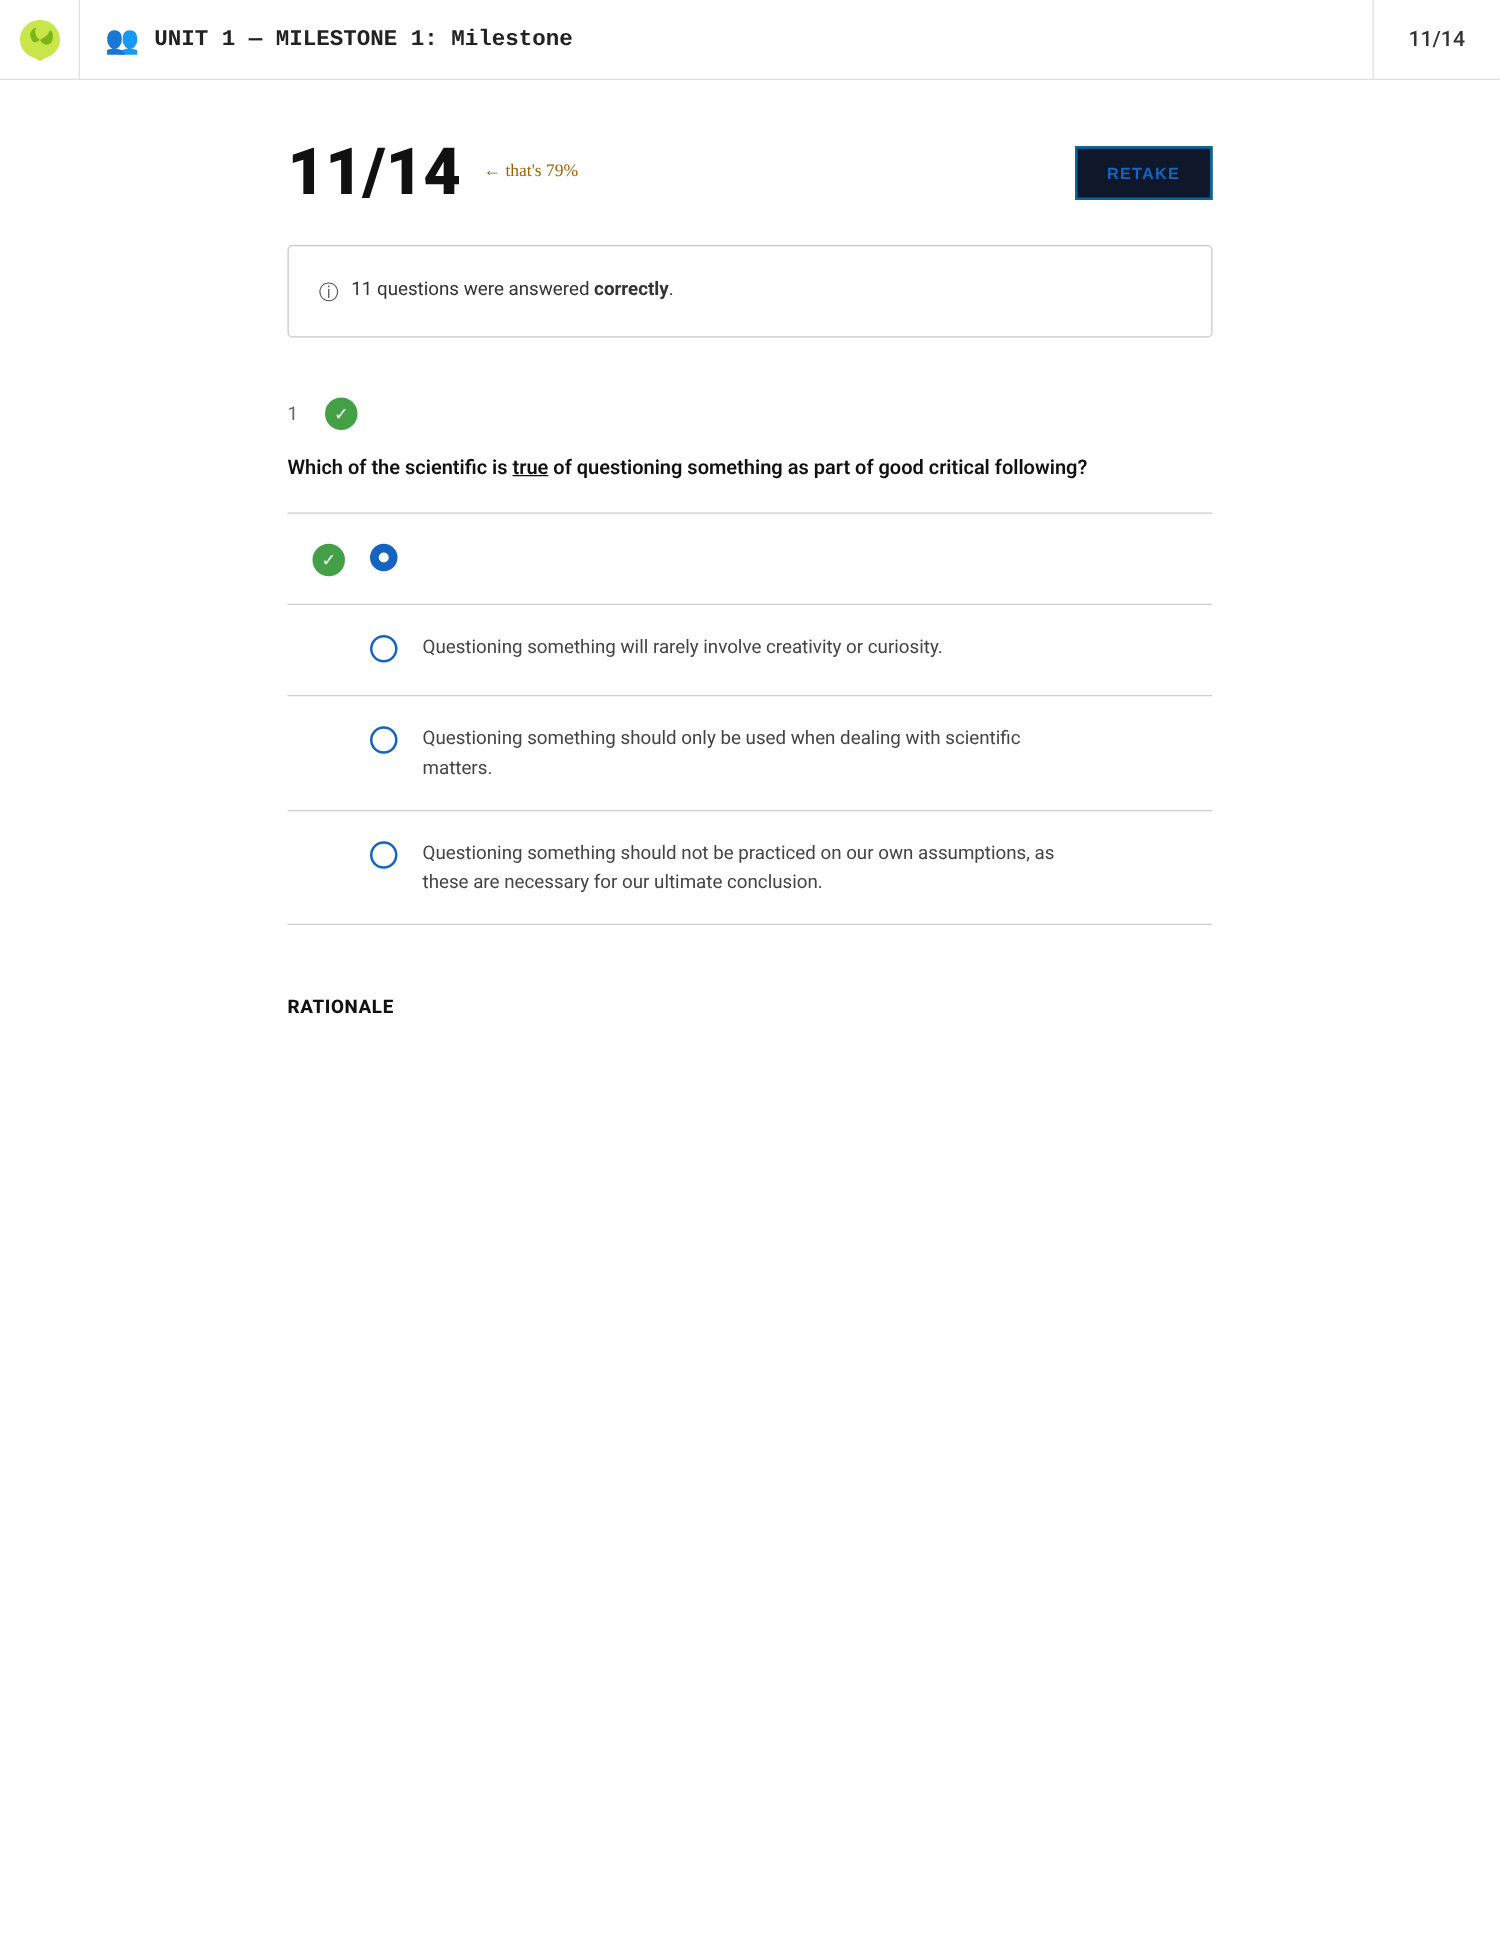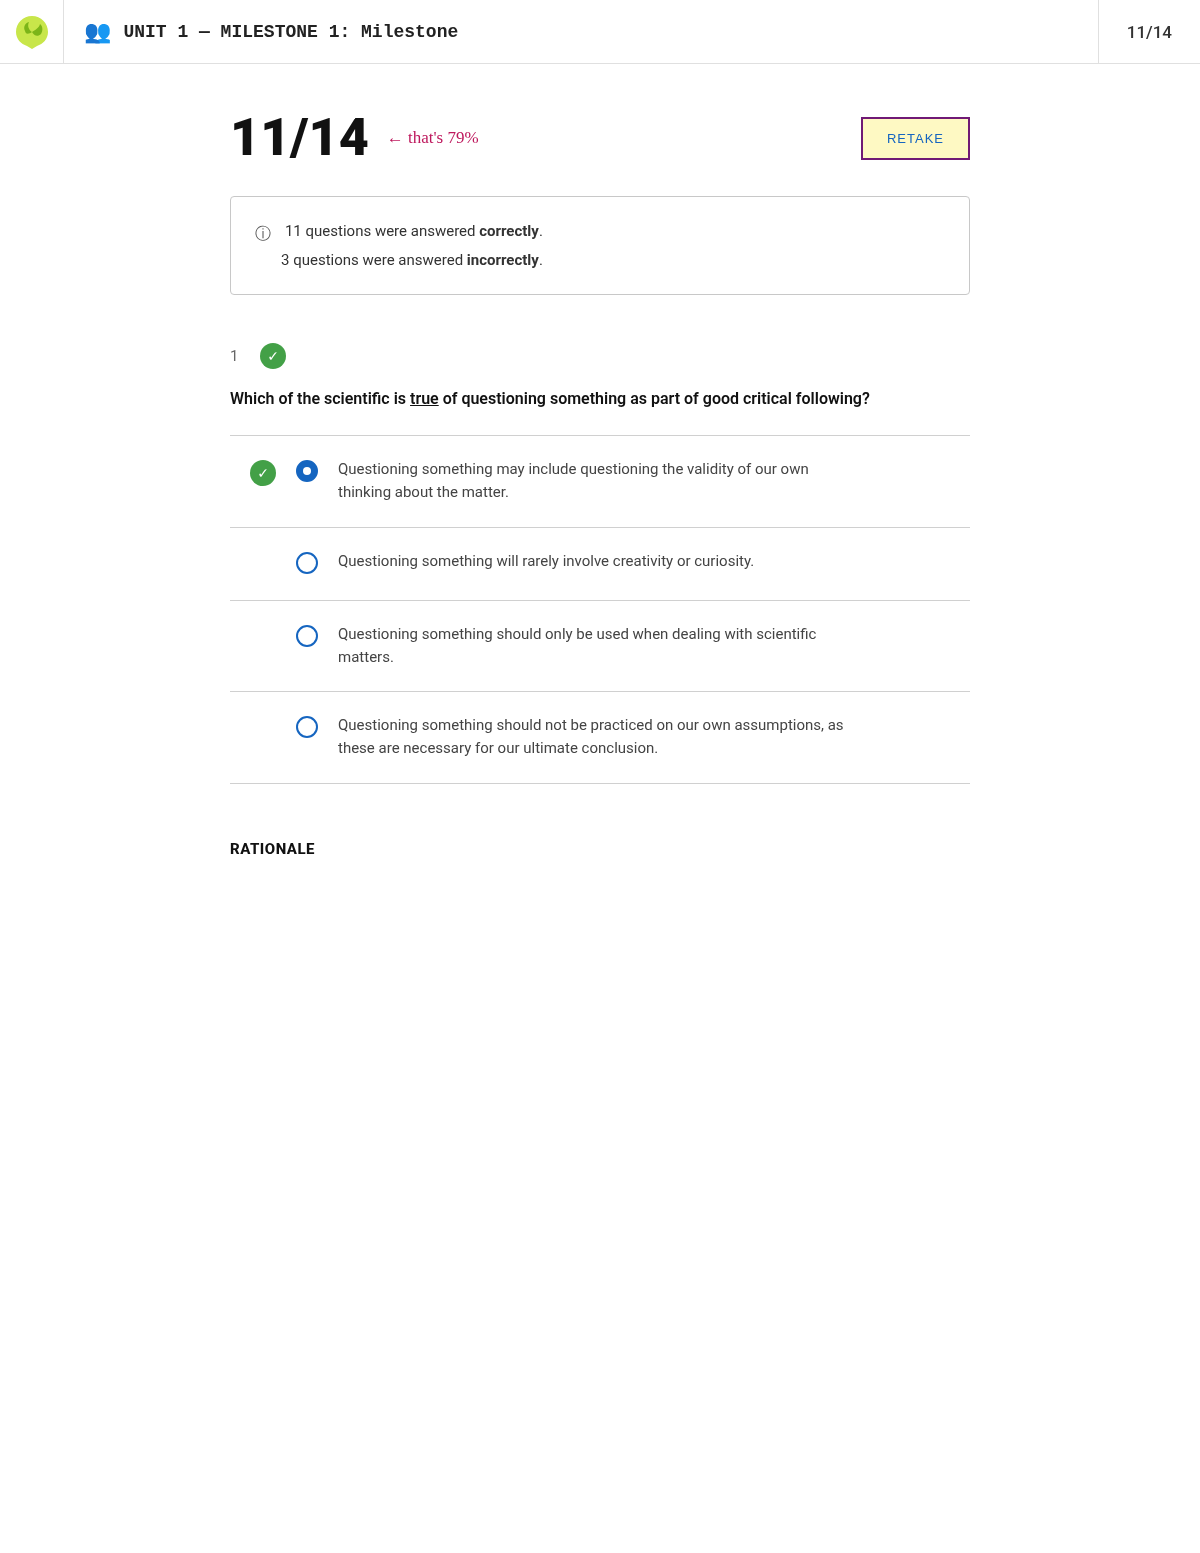--- a/index.html
+++ b/index.html
@@ -78,32 +78,32 @@
       gap: 18px;
     }
     .score-number {
       font-size: 52px;
       font-weight: 900;
       color: #111;
       line-height: 1;
     }
     .score-annotation {
       font-family: 'Segoe Script', 'Comic Sans MS', cursive;
-      font-size: 17px;
-      color: #be185d;
+      font-size: 14px;
+      color: #a16207;
       display: flex;
       align-items: center;
       gap: 4px;
     }
     .retake-button {
-      border: 2px solid #701a75;
-      background: #fef9c3;
+      border: 2px solid #0369a1;
+      background: #0f172a;
       color: #1565c0;
       font-size: 13px;
-      font-weight: 400;
+      font-weight: 700;
       letter-spacing: 1px;
       padding: 12px 24px;
       cursor: pointer;
       text-transform: uppercase;
     }
 
     
     .info-box {
       border: 1px solid #c8c8c8;
       border-radius: 4px;
@@ -279,44 +279,38 @@
 
   <div class="info-box">
     <div class="info-box-row">
       <span class="info-icon">ⓘ</span>
       <div class="info-lines">
         <div class="info-line">
           <span>11</span>
           <span> questions were answered </span>
           <span class="bold">correctly</span><span>.</span>
         </div>
-        <div class="info-line">
-          <span>3</span>
-          <span> questions were answered </span>
-          <span class="bold">incorrectly</span><span>.</span>
-        </div>
       </div>
     </div>
   </div>
 
   <div class="question-section">
     <div class="question-header">
       <span class="question-number">1</span>
       <div class="correct-badge">✓</div>
     </div>
     <div class="question-text">
       <span>Which of the scientific is </span><u>true</u><span> of questioning something as part of good critical following?</span>
     </div>
 
     <ul class="options-list">
 
       <li class="option-item">
         <div class="option-correct-indicator correct">✓</div>
         <div class="radio-circle filled"></div>
-        <span class="option-text">Questioning something may include questioning the validity of our own thinking about the matter.</span>
       </li>
 
       <li class="option-item">
         <div class="option-correct-indicator empty"></div>
         <div class="radio-circle"></div>
         <span class="option-text">Questioning something will rarely involve creativity or curiosity.</span>
       </li>
 
       <li class="option-item">
         <div class="option-correct-indicator empty"></div>

